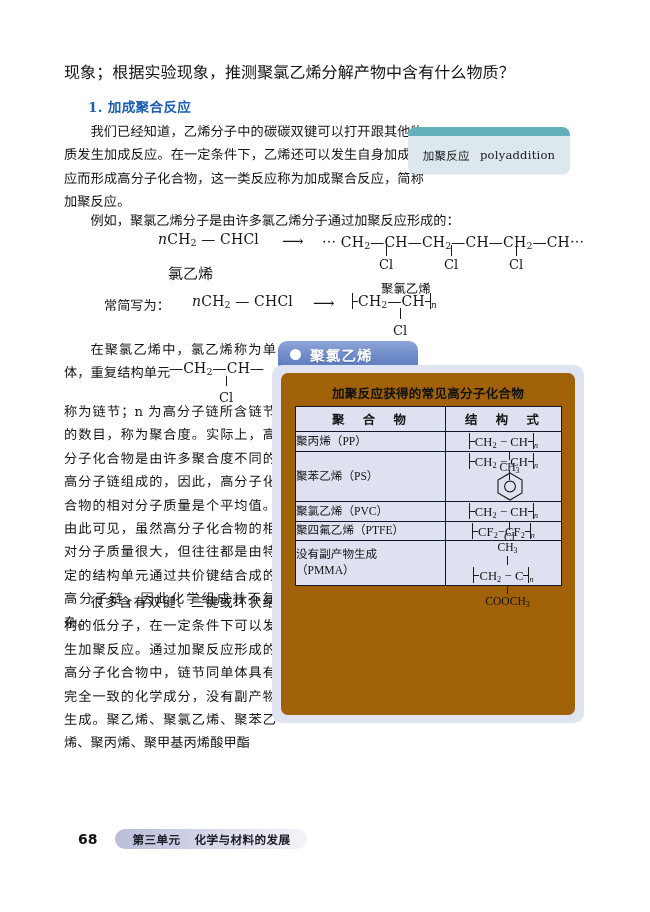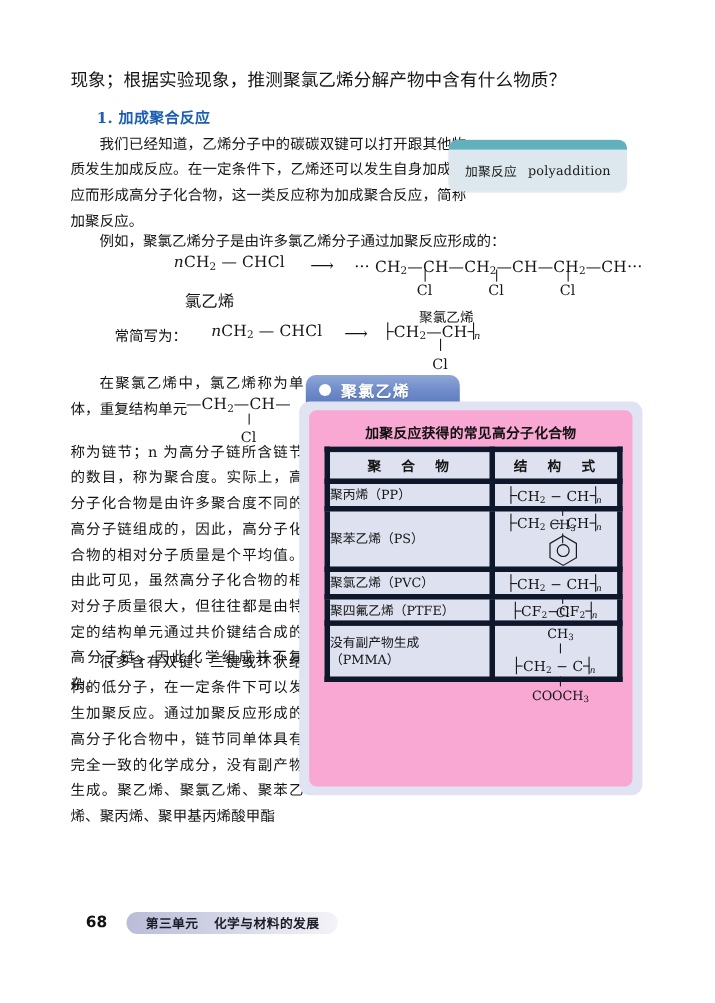--- a/index.html
+++ b/index.html
@@ -316,43 +316,44 @@
     background: #dfe3f2;
     border-radius: 10px;
     box-sizing: border-box;
   }
   #card-inner {
     position: absolute;
     left: 9px;
     top: 8px;
     width: 294px;
     height: 342px;
-    background: #f9a8d4;
+    background: #a16207;
     border-radius: 7px;
     box-sizing: border-box;
+    font-family: Liberation Serif, serif;
   }
   #table-title {
     text-align: center;
     font-size: 12.6px;
     font-weight: bold;
     color: #111;
     padding-top: 10px;
     letter-spacing: 0.2px;
   }
   #poly-table {
     position: absolute;
     left: 14px;
     top: 33px;
     width: 266px;
     border-collapse: collapse;
     background: #dde1f0;
     table-layout: fixed;
   }
   #poly-table th, #poly-table td {
-    border: 5px solid #0f172a;
+    border: 1px solid #0f172a;
     padding: 0;
     vertical-align: middle;
   }
   #poly-table th {
     height: 24px;
     font-size: 12.4px;
     font-weight: bold;
     letter-spacing: 3px;
     text-align: center;
   }

